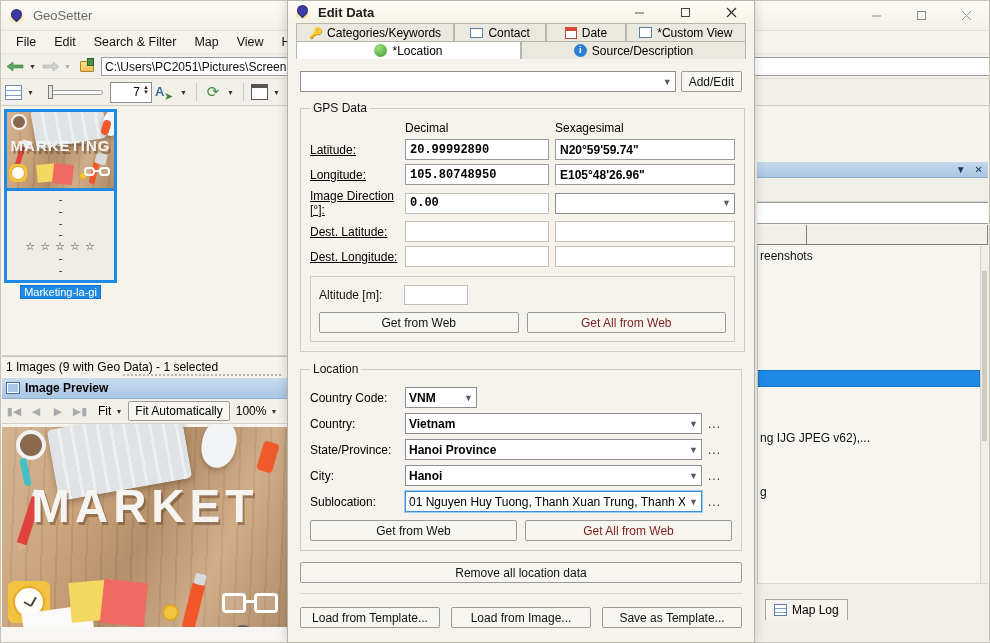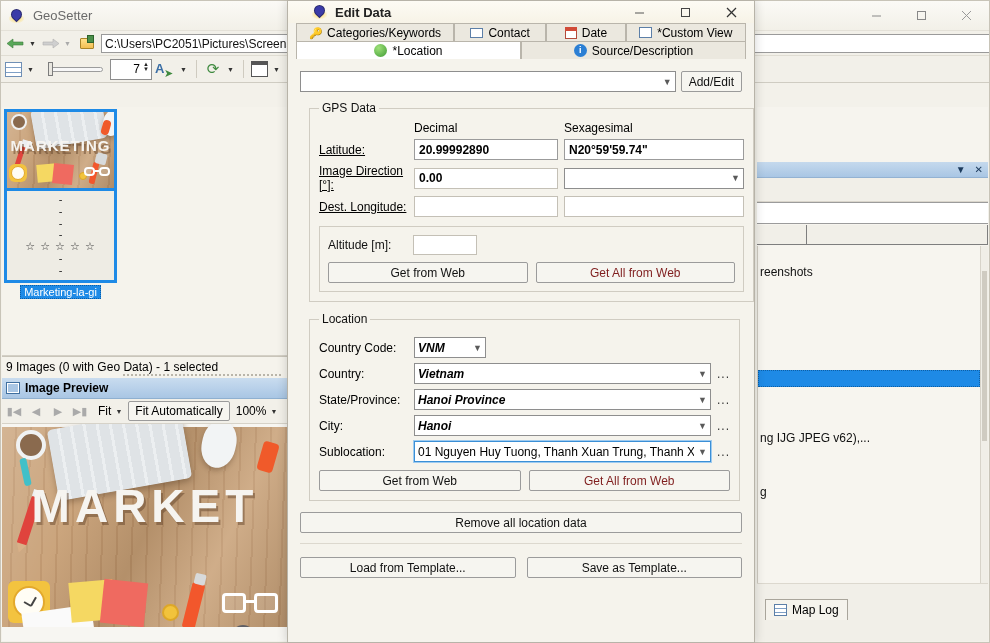--- a/index.html
+++ b/index.html
@@ -321,21 +321,21 @@
   .rp-edge-x { position:absolute; right:9px; top:109px; font-size:13px; color:#8a8a8a; }
 
   
   .dlg {
     position:absolute; left:287px; top:0; width:468px; height:643px;
     background:#f5f3ec; border:1px solid #b7b3a8;
     box-shadow: 0 0 10px rgba(0,0,0,0.18);
   }
   .dlg-titlebar {
     height:22px; background:linear-gradient(#fdfbf4,#f7f3e7);
-    display:flex; align-items:center; padding-left:24px;
+    display:flex; align-items:center; padding-left:7px;
   }
   .dlg-title-text { font-size:13px; font-weight:bold; color:#222; margin-left:7px; }
   .dlg-winbtns { margin-left:auto; display:flex; height:22px; }
   .dlg-winbtn { width:46px; height:22px; display:flex; align-items:center; justify-content:center; color:#444; }
 
   .dlg-tabs { height:36px; position:relative; }
   .tabrow {
     position:absolute; left:8px; right:8px; display:flex; height:18px;
     font-size:12px;
   }
@@ -371,48 +371,48 @@
   .combo .txt { flex:1; overflow:hidden; white-space:nowrap; }
   .combo .chev { color:#5a5a5a; font-size:9px; padding-left:4px; }
   .btn {
     border:1px solid #9b9b9b; background:#f6f5f0;
     font-size:12px; display:flex; align-items:center; justify-content:center;
     height:21px; padding:0 7px; border-radius:2px; color:#111;
   }
   .btn.disabled { color:#7f1d1d; }
 
   fieldset.grp {
-    border:1px solid #d0ccc2; margin:9px; padding:6px 9px 9px 9px;
+    border:1px solid #d0ccc2; margin:0; padding:6px 9px 9px 9px;
     position:relative;
   }
   fieldset.grp > legend { font-size:12px; padding:0 3px; color:#111; }
   .gps-hdr { display:flex; font-size:12px; margin-left:95px; }
   .gps-hdr .h1 { width:150px; }
   .gps-row { display:flex; align-items:center; margin-top:4px; }
   .gps-row .lab { width:95px; font-size:12px;text-decoration:underline; }
   .field {
     height:21px; background:#fff; border:1px solid #9b9b9b;
     font-size:12px; font-weight:bold; padding:2px 4px;
     display:flex; align-items:center;
   }
-  .field.w1 { width:144px; }
+  .field.w1 { width:144px;font-family:Liberation Mono, monospace; }
   .field.w2 { width:180px; margin-left:6px; }
   .field.empty { font-weight:normal; }
   .field.flat { border-color:#c4c0b6; border-top-color:#c4c0b6; }
 
   .alt-box { border:1px solid #d0ccc2; margin-top:9px; padding:8px; }
   .alt-row { display:flex; align-items:center; gap:22px; }
   .alt-field { width:64px; height:20px; background:#fff; border:1px solid #c4c0b6; }
   .alt-btns { display:flex; gap:8px; margin-top:7px; }
   .wbtn { flex:1; height:21px; }
 
   .loc-row { display:flex; align-items:center; margin-top:5px; }
   .loc-row .lab { width:95px; font-size:12px; }
   .dots-btn { margin-left:6px; font-size:12px; color:#333; letter-spacing:1px; }
-  .combo.bold .txt { font-weight:bold;font-style:italic; }
+  .combo.bold .txt { font-weight:bold; }
   .combo.focus { border:1px solid #3b8fd6; outline:1px solid #9ecbf0; }
 
   .remove-btn {
     margin-top:11px; width:100%; height:21px;
   }
   .footer-btns { display:flex; gap:11px; margin-top:13px; }
   .footer-btns .btn { flex:1; height:21px; }
 
   .sep-line { height:1px; background:#dcd8ce; margin-top:10px; }
 </style>
@@ -442,20 +442,28 @@
         </div>
         <div class="gs-winbtn">
           <svg width="13" height="13">
               <line x1="2" y1="2" x2="11" y2="11" stroke="#999" stroke-width="1"></line>
               <line x1="11" y1="2" x2="2" y2="11" stroke="#999" stroke-width="1"></line>
             </svg>
         </div>
       </div>
     </div>
 
+    <div class="gs-menubar">
+      <div class="gs-menu-item">File</div>
+      <div class="gs-menu-item">Edit</div>
+      <div class="gs-menu-item">Search &amp; Filter</div>
+      <div class="gs-menu-item">Map</div>
+      <div class="gs-menu-item">View</div>
+      <div class="gs-menu-item">Help</div>
+    </div>
 
     <div class="gs-toolbar1">
       <div class="tb-arrow">
         <svg width="17" height="11">
             <polygon points="0,5.5 6,1 6,4 16,4 16,7 6,7 6,10" fill="#5aa85a" stroke="#3d7d3d" stroke-width="0.6"></polygon>
           </svg>
       </div>
       <div class="caret">▼</div>
       <div class="tb-arrow">
         <svg width="17" height="11">
@@ -541,21 +549,21 @@
             <div>-</div>
             <div class="stars">☆ ☆ ☆ ☆ ☆</div>
             <div>-</div>
             <div>-</div>
           </div>
           <div class="thumb-label-row">
             <span class="thumb-label">Marketing-la-gi</span>
           </div>
         </div>
       </div>
-      <div class="status-bar">9 Images (0 with Geo Data) - 1 selected</div>
+      <div class="status-bar">1 Images (9 with Geo Data) - 1 selected</div>
       <div class="dots-row"></div>
 
       <div class="preview-pane">
         <div class="preview-header">
           <div class="mini-img-ico"></div>
           <span>Image Preview</span>
         </div>
         <div class="preview-toolbar">
           <div class="nav-btn">▮◀</div>
           <div class="nav-btn">◀</div>
@@ -607,21 +615,21 @@
         </div>
         <div class="rp-strip1"></div>
         <div class="rp-search">
           <span class="rp-edge-x">✕</span>
         </div>
         <div class="rp-headers">
           <div class="rp-col" style="width:50px;"></div>
           <div class="rp-col" style="flex:1;"></div>
         </div>
         <div class="rp-list">
-          <div class="rp-row" style="top:3px;left:0;margin-top:16px;">reenshots</div>
+          <div class="rp-row" style="top:3px;left:0;">reenshots</div>
           <div class="rp-selrow" style="top:124px;"></div>
           <div class="rp-row" style="top:185px;left:0;">ng IJG JPEG v62),...</div>
           <div class="rp-row" style="top:239px;left:0;">g</div>
         </div>
         <div class="rp-scroll">
           <div class="rp-scroll-thumb"></div>
         </div>
         <div class="rp-bottom">
           <div class="maplog-tab">
             <span class="maplog-ico"></span>
@@ -710,30 +718,40 @@
           <div class="h1">Decimal</div>
           <div>Sexagesimal</div>
         </div>
 
         <div class="gps-row">
           <div class="lab">Latitude:</div>
           <div class="field w1">20.99992890</div>
           <div class="field w2">N20°59'59.74"</div>
         </div>
 
+        <div class="gps-row">
+          <div class="lab">Longitude:</div>
+          <div class="field w1">105.80748950</div>
+          <div class="field w2">E105°48'26.96"</div>
+        </div>
 
         <div class="gps-row">
           <div class="lab">Image Direction [°]:</div>
           <div class="field w1 flat">0.00</div>
           <div class="combo w2" style="width:180px;margin-left:6px;">
             <span class="txt"></span>
             <span class="chev">▼</span>
           </div>
         </div>
 
+        <div class="gps-row">
+          <div class="lab">Dest. Latitude:</div>
+          <div class="field w1 empty flat"></div>
+          <div class="field w2 empty flat"></div>
+        </div>
 
         <div class="gps-row">
           <div class="lab">Dest. Longitude:</div>
           <div class="field w1 empty flat"></div>
           <div class="field w2 empty flat"></div>
         </div>
 
         <div class="alt-box">
           <div class="alt-row">
             <span class="lbl">Altitude [m]:</span>
@@ -798,19 +816,20 @@
           <div class="btn wbtn disabled">Get All from Web</div>
         </div>
       </fieldset>
 
       <div class="btn remove-btn">Remove all location data</div>
 
       <div class="sep-line"></div>
 
       <div class="footer-btns">
         <div class="btn">Load from Template...</div>
+        <div class="btn">Load from Image...</div>
         <div class="btn">Save as Template...</div>
       </div>
 
     </div>
   </div>
 
 </div>
 
 </body></html>

